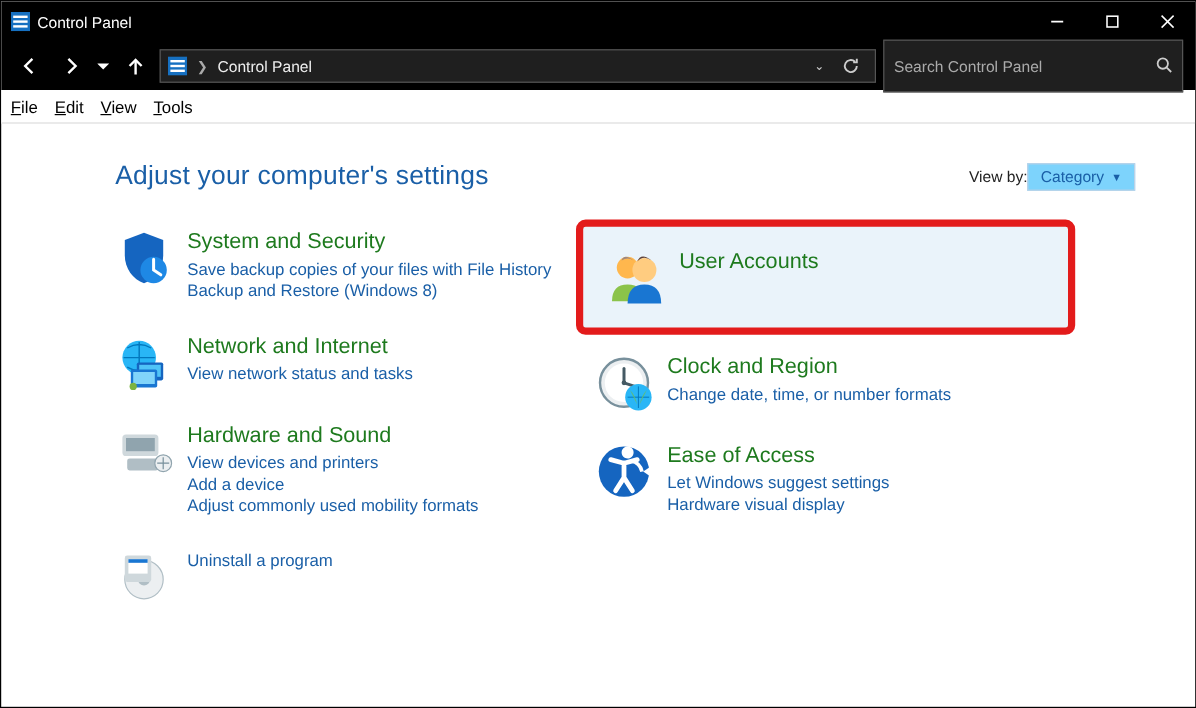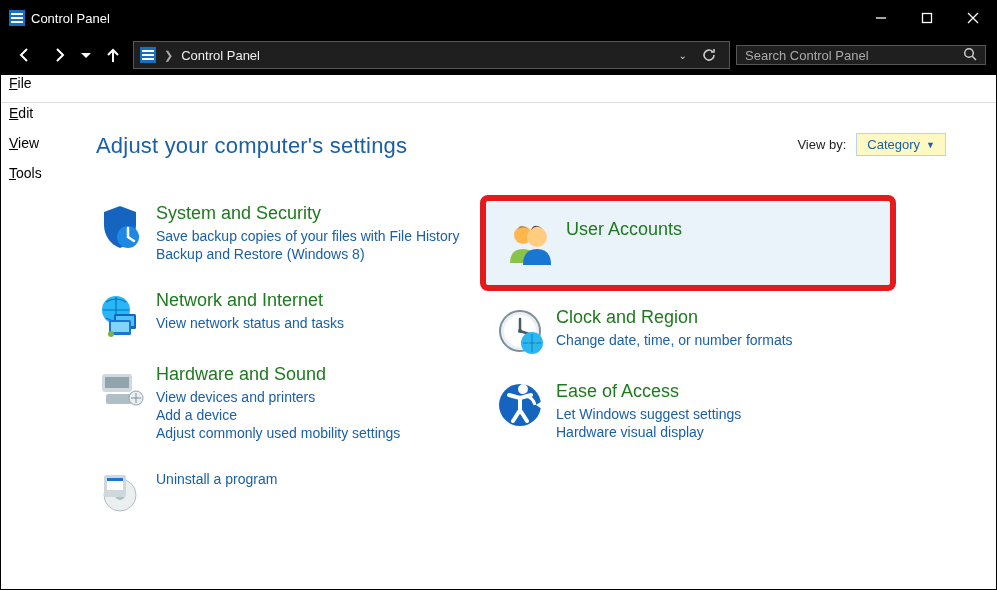--- a/index.html
+++ b/index.html
@@ -82,77 +82,77 @@
   }
   .addressbar .spacer { flex: 1; }
   .addressbar .dd { color: #ccc; font-size: 10px; }
   .refresh {
     width: 28px;
     display: flex; align-items: center; justify-content: center;
     color: #ccc;
   }
   .searchbox {
     width: 250px;
-    height: 20px;
+    height: 44px;
     background: #1f1f1f;
     border: 1px solid #555;
     display: flex;
     align-items: center;
     padding: 0 8px;
     color: #aaa;
     gap: 8px;
   }
   .searchbox .placeholder { flex: 1; font-size: 13px; }
   
   .menubar {
     height: 28px;
     border-bottom: 1px solid #ddd;
     display: flex;
+    align-items: center;
     padding: 0 8px;
     gap: 14px;
     background: #fff;
-    flex-direction: column;
   }
   .menubar .menuitem {
     font-size: 14px;
     color: #000;
   }
   .menubar .menuitem .ul { text-decoration: underline; }
   
   .content {
     padding: 30px 50px 10px 95px;
   }
   .headrow {
     display: flex;
-    align-items: flex-start;
-    margin-bottom: 36px;
+    align-items: flex-end;
+    margin-bottom: 24px;
   }
   .headrow h1 {
     margin: 0;
     font-weight: 400;
     font-size: 22px;
     color: #1a5fa7;
     letter-spacing: 0.2px;
   }
   .viewby {
     margin-left: auto;
     display: flex;
     align-items: center;
-    gap: 10px;
+    gap: 0;
     font-size: 13px;
   }
   .viewby .label { color: #222; }
   .viewby .select {
     border: 1px solid #bcd2e6;
     padding: 3px 10px;
     color: #1a5fa7;
     display: flex;
     align-items: center;
     gap: 6px;
-    background: #fef9c3;
+    background: #7dd3fc;
   }
   .viewby .select .caret {
     font-size: 9px;
     color: #1a5fa7;
   }
   .columns {
     display: flex;
   }
   .column {
     flex: 0 0 400px;
@@ -348,21 +348,21 @@
               <rect x="9" y="13" width="24" height="11" fill="#90a4ae"></rect>
               <rect x="10" y="30" width="26" height="10" rx="2" fill="#b0bec5"></rect>
               <circle cx="40" cy="34" r="7" fill="#eceff1" stroke="#90a4ae"></circle>
               <path d="M40 29 v10 M35 34 h10" stroke="#78909c" stroke-width="1"></path>
             </svg>
           </div>
           <div class="catbody">
             <a class="catname">Hardware and Sound</a>
             <a class="sublink"><span>View devices and printers</span></a>
             <a class="sublink"><span>Add a device</span></a>
-            <a class="sublink"><span>Adjust commonly used mobility settings</span></a>
+            <a class="sublink"><span>Adjust commonly used mobility formats</span></a>
           </div>
         </div>
         <div class="category">
           <div class="caticon">
             <svg viewBox="0 0 48 48" width="48" height="48">
               <circle cx="24" cy="26" r="16" fill="#eceff1" stroke="#b0bec5" stroke-width="1"></circle>
               <circle cx="24" cy="26" r="5" fill="#b0bec5"></circle>
               <rect x="8" y="6" width="22" height="22" rx="2" fill="#cfd8dc"></rect>
               <rect x="11" y="9" width="16" height="12" fill="#fff"></rect>
               <rect x="11" y="9" width="16" height="3" fill="#1976d2"></rect>

